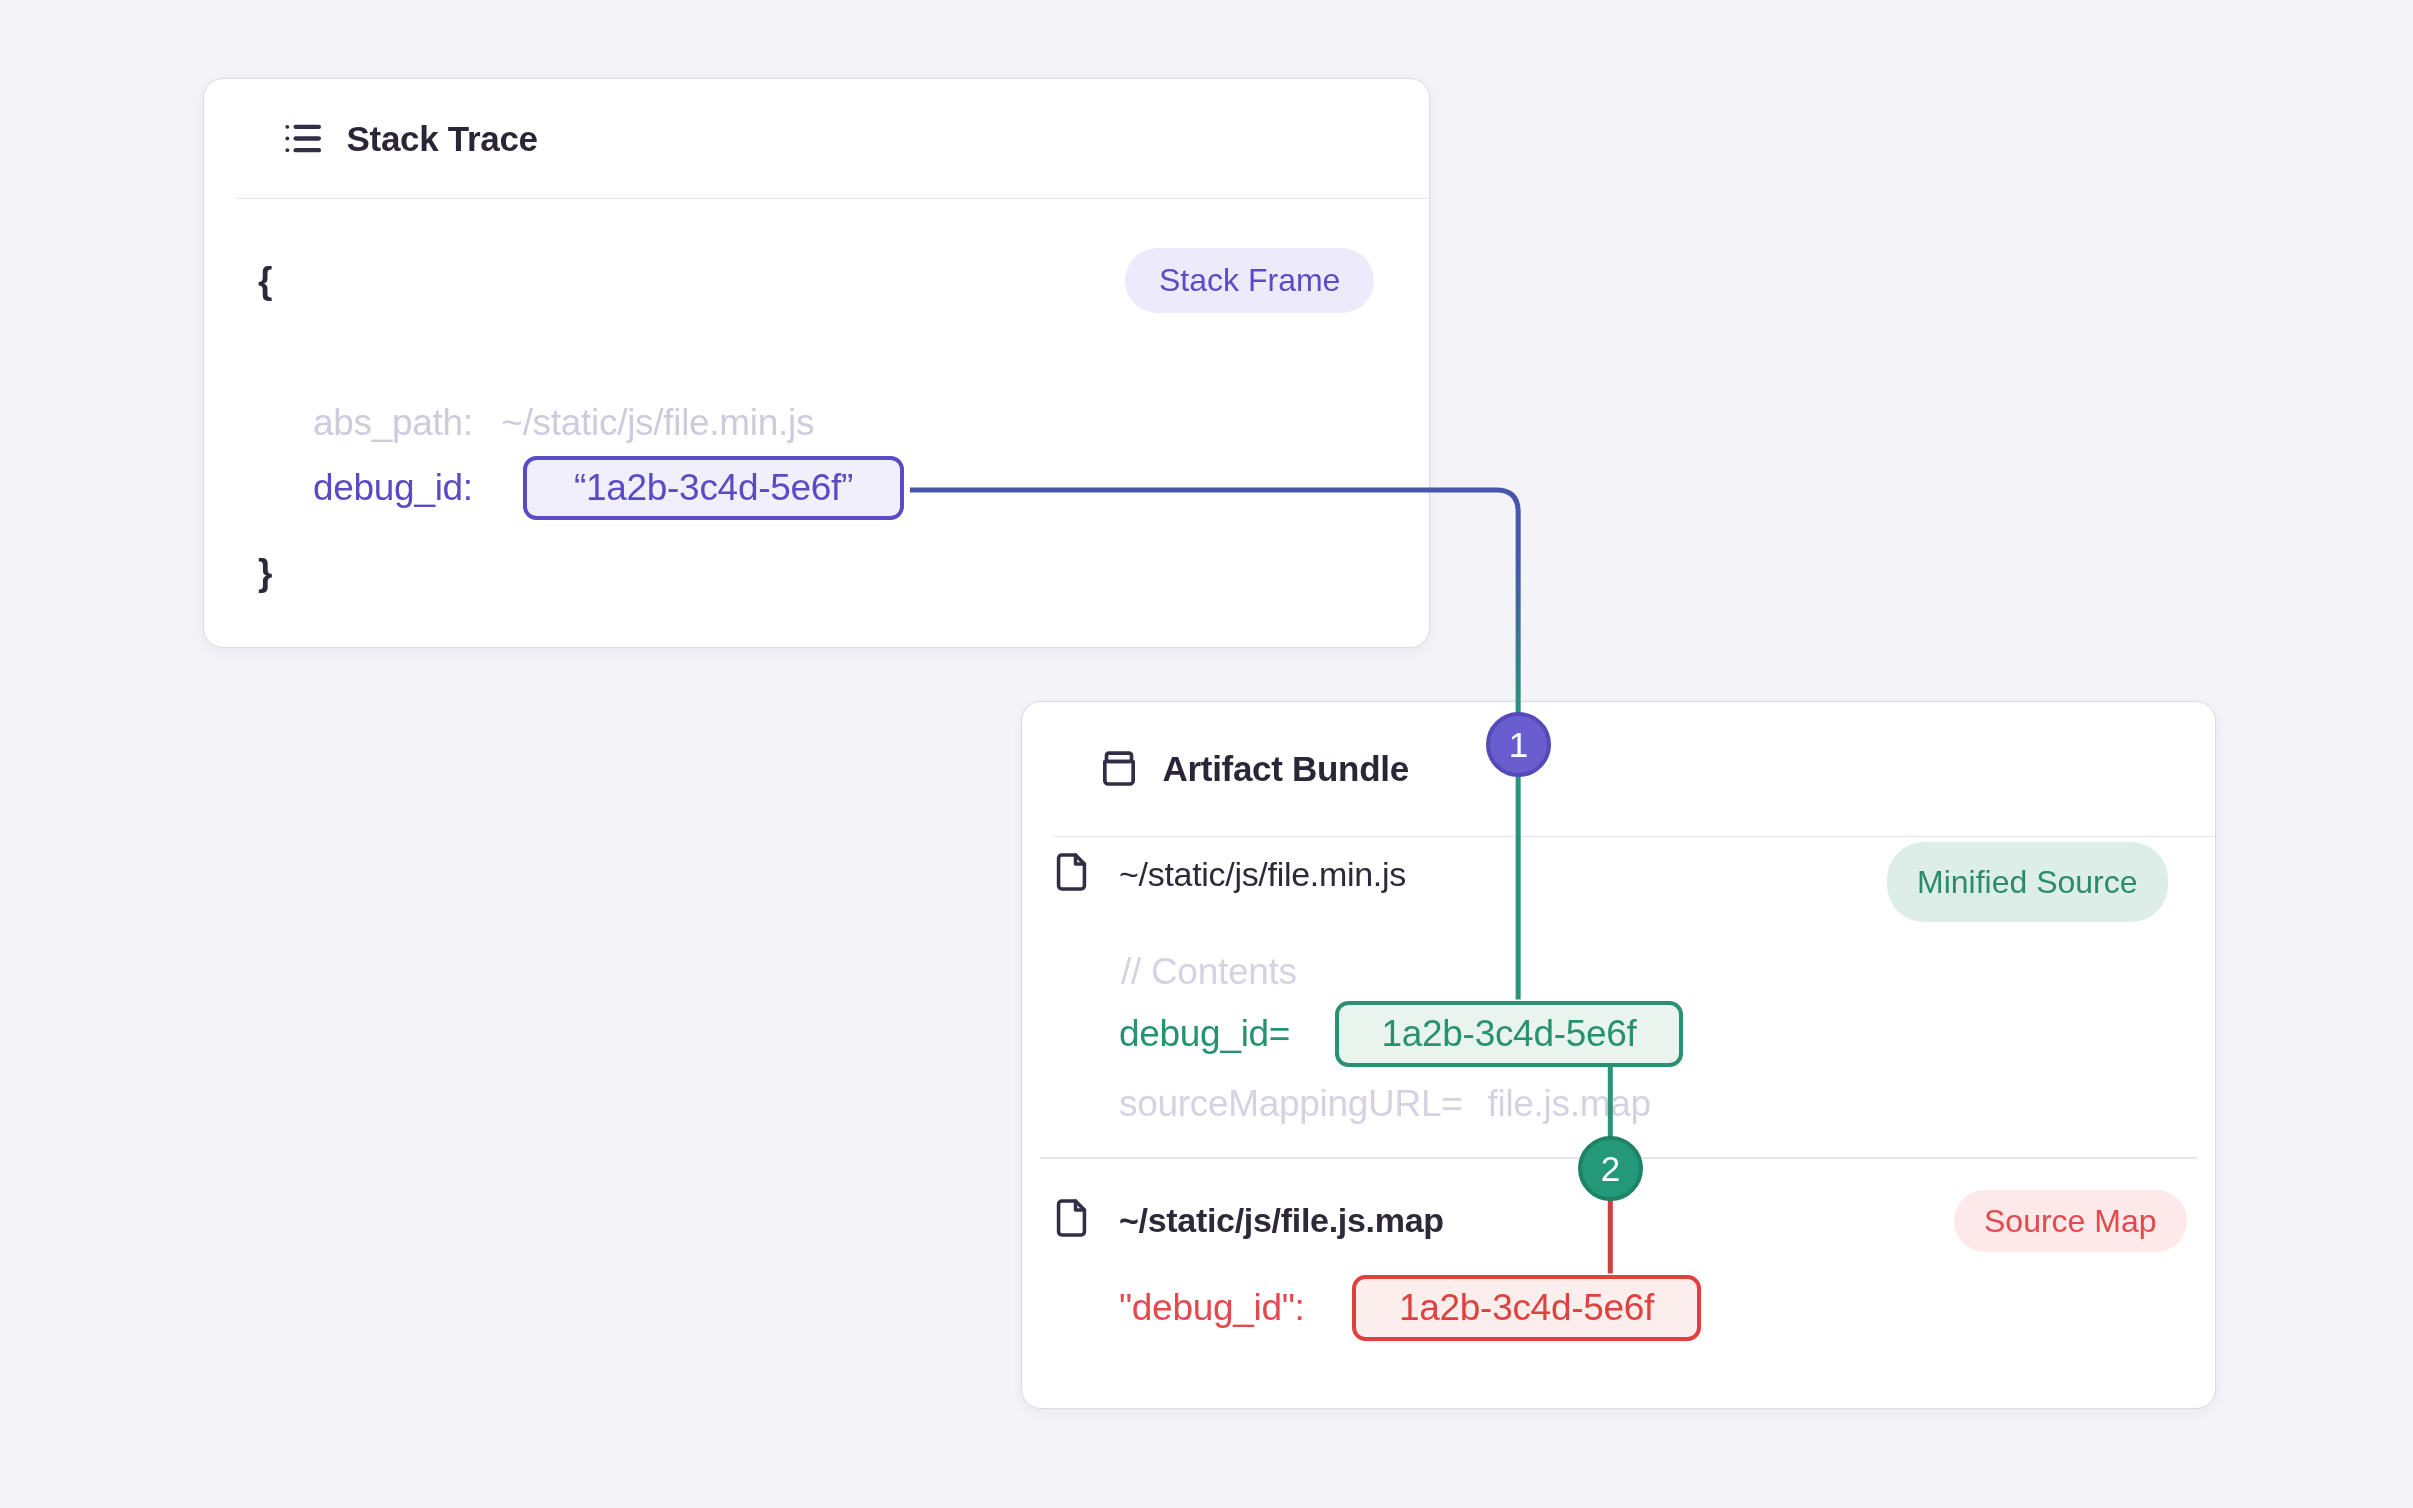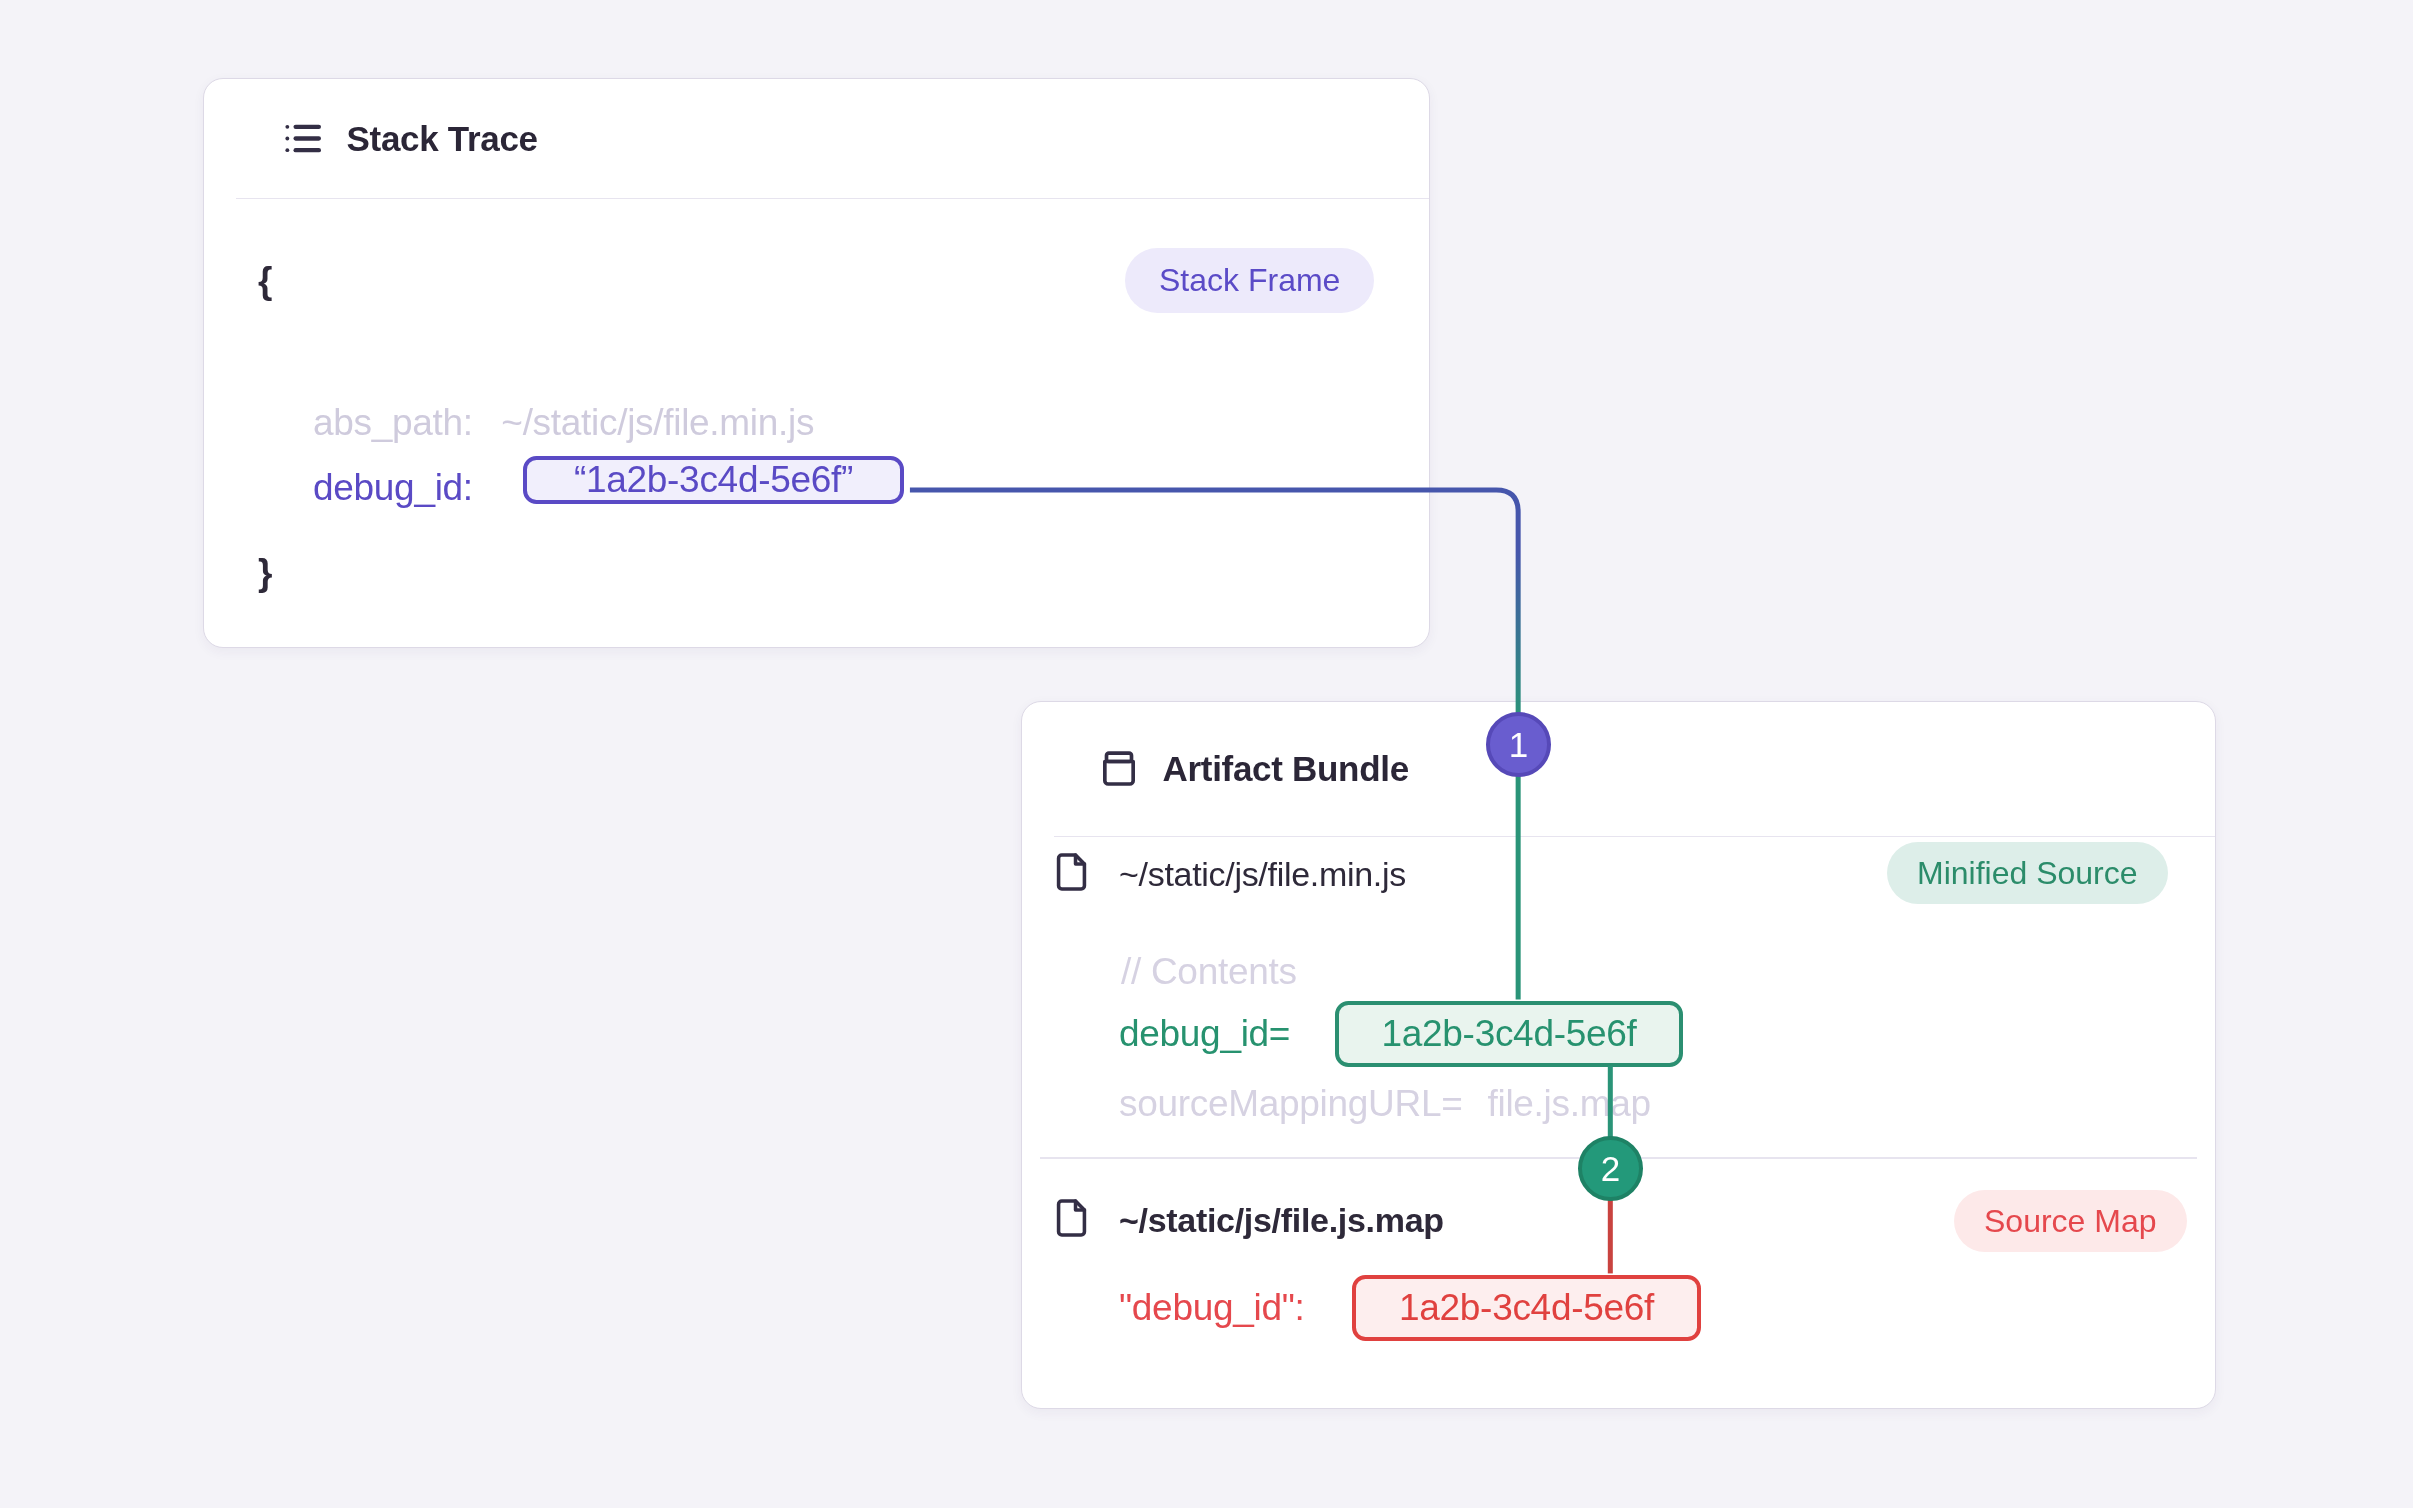--- a/index.html
+++ b/index.html
@@ -97,21 +97,21 @@
 
     <div class="code brace" style="left:54px;top:178px;">{</div>
 
 
     <div class="code" style="left:109px;top:320px;">
       <span class="muted1 lbl-gap">abs_path:</span><span class="muted1">~/static/js/file.min.js</span>
     </div>
 
     <div class="code indigo" style="left:109px;top:385px;">debug_id:</div>
 
-    <div class="chip chip-indigo" style="left:319px;top:377px;width:381px;height:48px;">
+    <div class="chip chip-indigo" style="left:319px;top:377px;width:381px;height:64px;">
       <span>“1a2b-3c4d-5e6f”</span>
     </div>
 
     <div class="code brace" style="left:54px;top:470px;">}</div>
   </div>
 
   <div class="card" style="left:1021px;top:701px;width:1195px;height:708px;">
     <div class="card-header" style="height:135px;padding-left:45px;">
       <span class="hdr-icon" style="margin-right:23.5px;">
         <svg class="icon" width="40" height="40" viewBox="0 0 24 24" fill="none" stroke="#332e45" stroke-width="2.2" stroke-linecap="round" stroke-linejoin="round">
@@ -122,21 +122,21 @@
       <span class="hdr-title">Artifact Bundle</span>
     </div>
 
     <span class="file-row-icon" style="left:30px;top:149px;">
       <svg class="icon" width="39" height="42" viewBox="0 0 24 26" fill="none" stroke="#332e45" stroke-width="2.2" stroke-linecap="round" stroke-linejoin="round">
         <path d="M14.5 2.5H6a2 2 0 0 0-2 2v17a2 2 0 0 0 2 2h12a2 2 0 0 0 2-2V8l-5.5-5.5z"></path>
         <path d="M14.5 2.5V8H20"></path>
       </svg>
     </span>
     <div class="code dark" style="left:97px;top:149px;font-size:34px;font-weight:500;">~/static/js/file.min.js</div>
-    <div class="pill pill-green" style="left:865px;top:140px;height:62px;padding:0 30px;">
+    <div class="pill pill-green" style="left:865px;top:140px;height:80px;padding:0 30px;">
       <span>Minified Source</span>
     </div>
 
     <div class="code muted2" style="left:99px;top:246px;">// Contents</div>
 
     <div class="code green" style="left:97px;top:308px;">debug_id=</div>
     <div class="chip chip-green" style="left:313px;top:299px;width:348px;height:66px;">
       <span>1a2b-3c4d-5e6f</span>
     </div>
 

